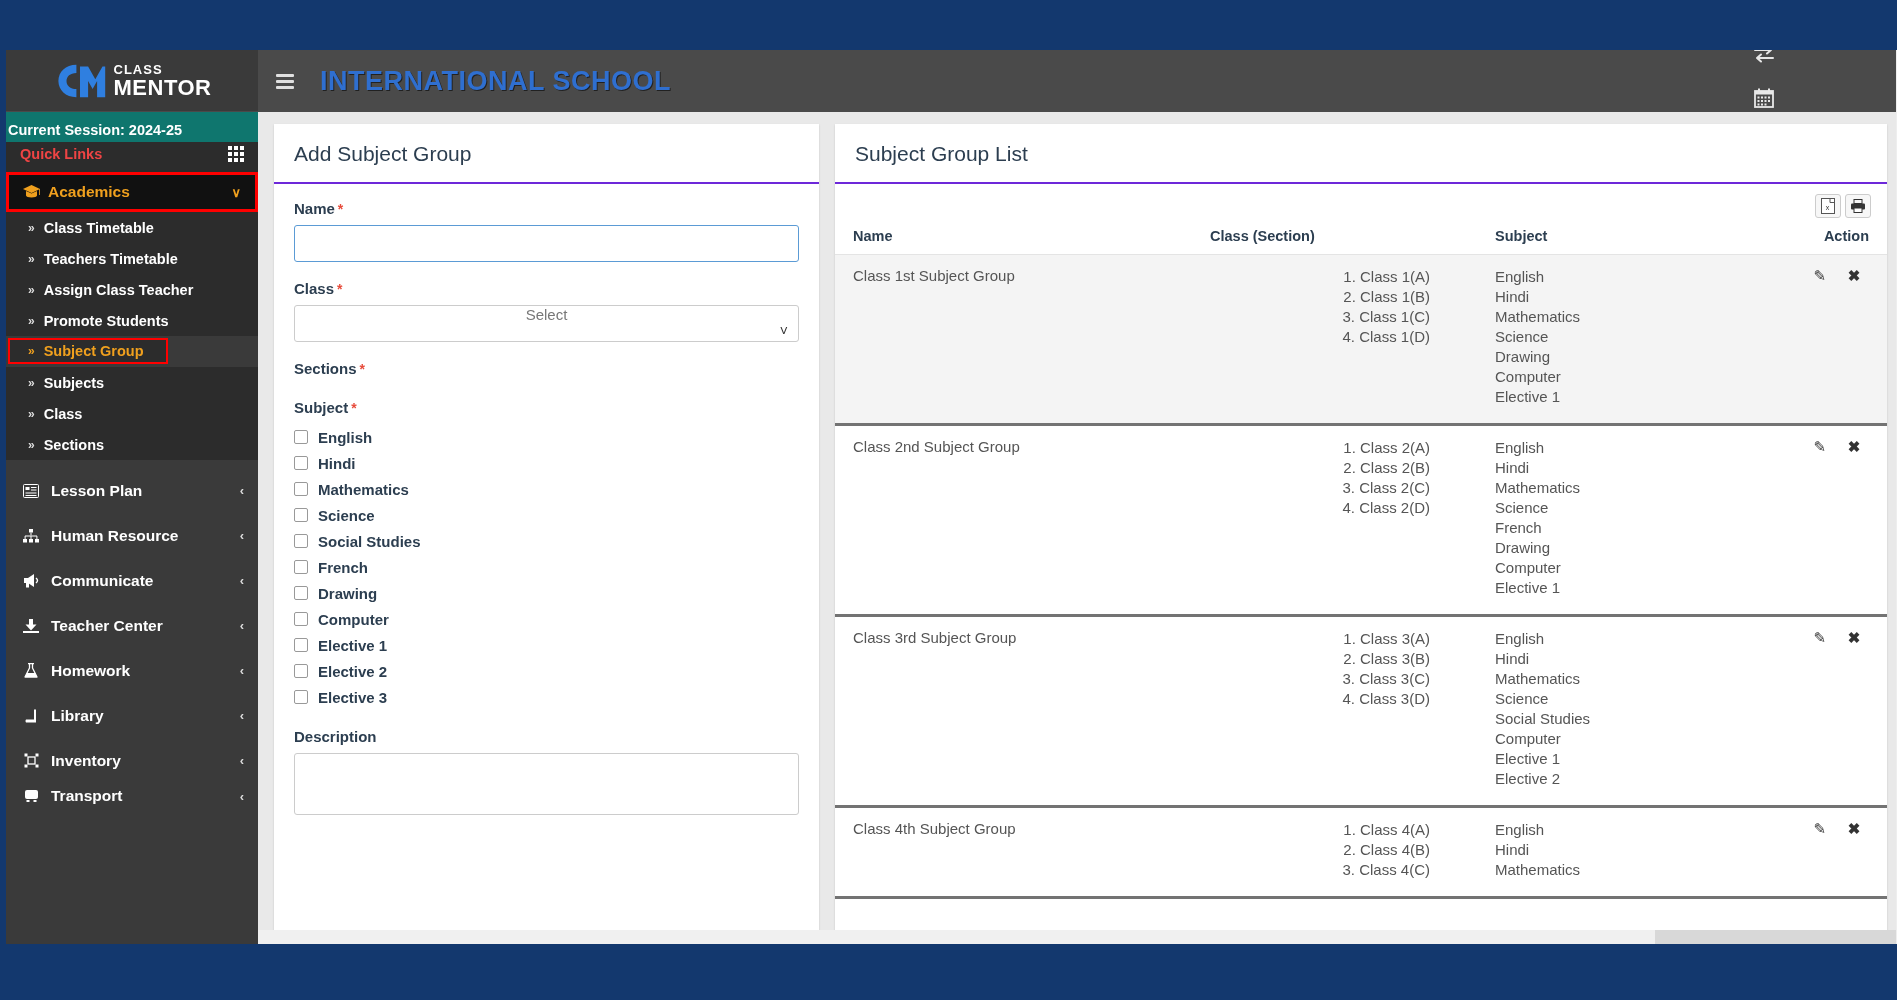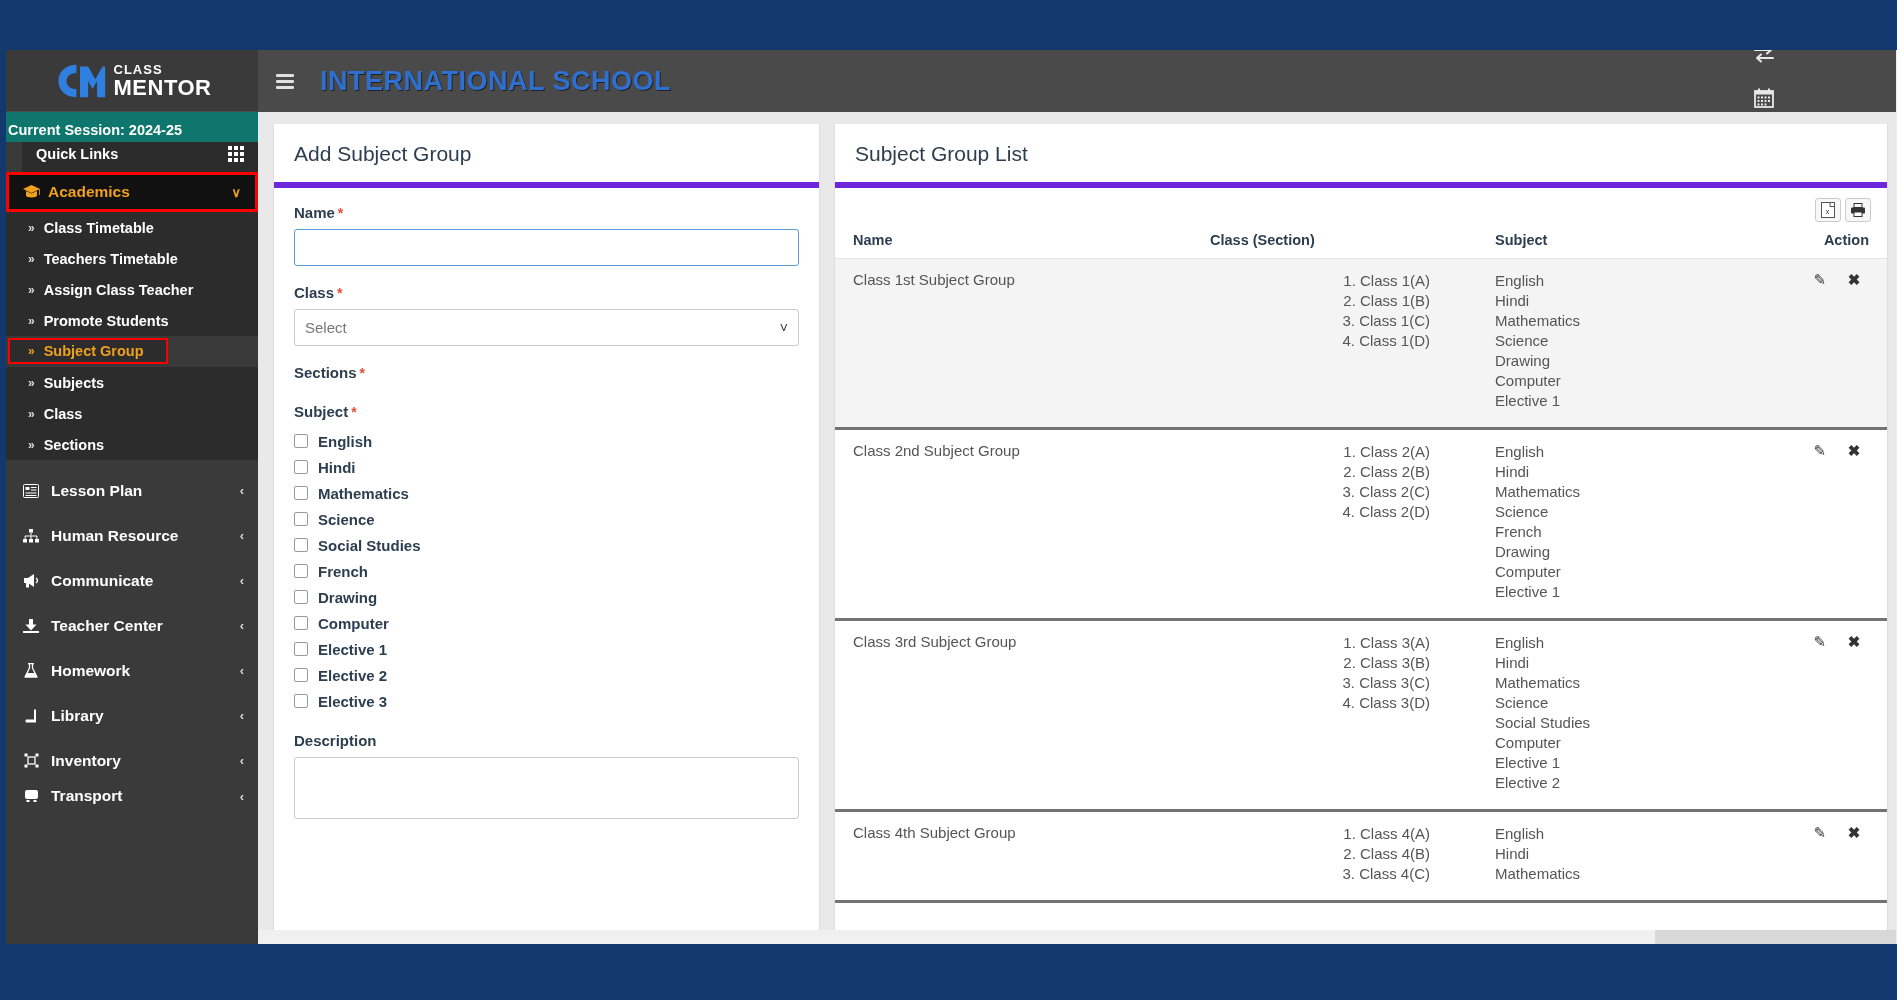--- a/index.html
+++ b/index.html
@@ -31,23 +31,22 @@
   .brand-text { line-height:1; }
   .brand-top { font-size:13px; font-weight:bold; letter-spacing:1px; color:#fff; }
   .brand-bottom { font-size:22px; font-weight:bold; letter-spacing:0.5px; color:#fff; margin-top:1px; }
 
   .session {
     padding:10px 14px 4px 2px; font-size:14.5px; font-weight:bold; color:#fff;
     background:#0f766e;
   }
   .quicklinks {
     display:flex; align-items:center; justify-content:space-between;
-    padding:4px 14px 10px 14px; font-size:14.5px; font-weight:bold; color:#ffffff;
+    padding:4px 14px 10px 14px; font-size:14.5px; font-weight:bold; color:#ef4444;
     background:#2c2c2c;
-    margin-left:16px;
   }
   .grid-icon { display:grid; grid-template-columns:repeat(3,4px); gap:2px; }
   .grid-icon i { width:4px; height:4px; background:#fff; display:block; }
 
   .menu-acc {
     position:relative; background:#111; color:#f0a01e; height:40px;
     display:flex; align-items:center; padding:0 14px;
     border:3px solid #f00; font-size:15.5px; font-weight:bold;
   }
   .menu-acc .cap { margin-right:8px; font-size:15px; }
@@ -100,37 +99,37 @@
     width:28px; height:28px; border-radius:50%;
     background: radial-gradient(circle at 50% 38%, #e8c49c 0 36%, #6b4a33 37% 62%, #d8d8d8 63% 100%);
     border:1px solid #bbb;
   }
 
   
   .content { position:absolute; left:252px; top:62px; width:1645px; height:832px; background:#e9e9e9; overflow:hidden; }
   .inner { display:flex; gap:0; padding:12px 0 0 16px; height:100%; }
 
   .card { background:#fff; box-shadow:0 1px 2px rgba(0,0,0,.15); }
-  .card-head { padding:18px 20px 16px 20px; border-bottom:6px solid #6d28d9; }
+  .card-head { padding:18px 20px 16px 20px; border-bottom:2px solid #6d28d9; }
   .card-title { font-size:21px; color:#2c3e50; font-weight:normal; }
 
   
   .form-card { width:545px; flex:0 0 545px; height:100%; }
   .form-body { padding:16px 20px 0 20px; }
   .flabel { font-size:15px; font-weight:bold; color:#2c3e50; margin-bottom:8px; display:block; }
   .req { color:#e74c3c; font-size:14px; margin-left:3px; }
   .finput {
     width:100%; height:37px; border:1px solid #5b9bd5; border-radius:3px;
     padding:0 10px; font-size:15px; outline:none; font-family:"Liberation Sans", sans-serif;
   }
   .fselect {
     width:100%; height:37px; border:1px solid #ccc; border-radius:3px;
     padding:0 10px; font-size:15px; color:#777; background:#fff;
     font-family:"Liberation Sans", sans-serif; appearance:none;
-    display:flex; align-items:center;
+    display:flex; align-items:center;flex-direction:column;
   }
   .fselect .sel-chev { margin-left:auto; color:#333; font-size:14px; }
   .fgroup { margin-bottom:18px; }
   .fgroup.tight { margin-bottom:22px; }
   .chk-row { display:flex; align-items:center; height:26px; margin-bottom:0; }
   .chk {
     width:14px; height:14px; border:1px solid #999; border-radius:2px;
     background:#fff; margin-right:10px; flex:0 0 14px;
   }
   .chk-label { font-size:15px; color:#2c3e50; font-weight:bold; }

